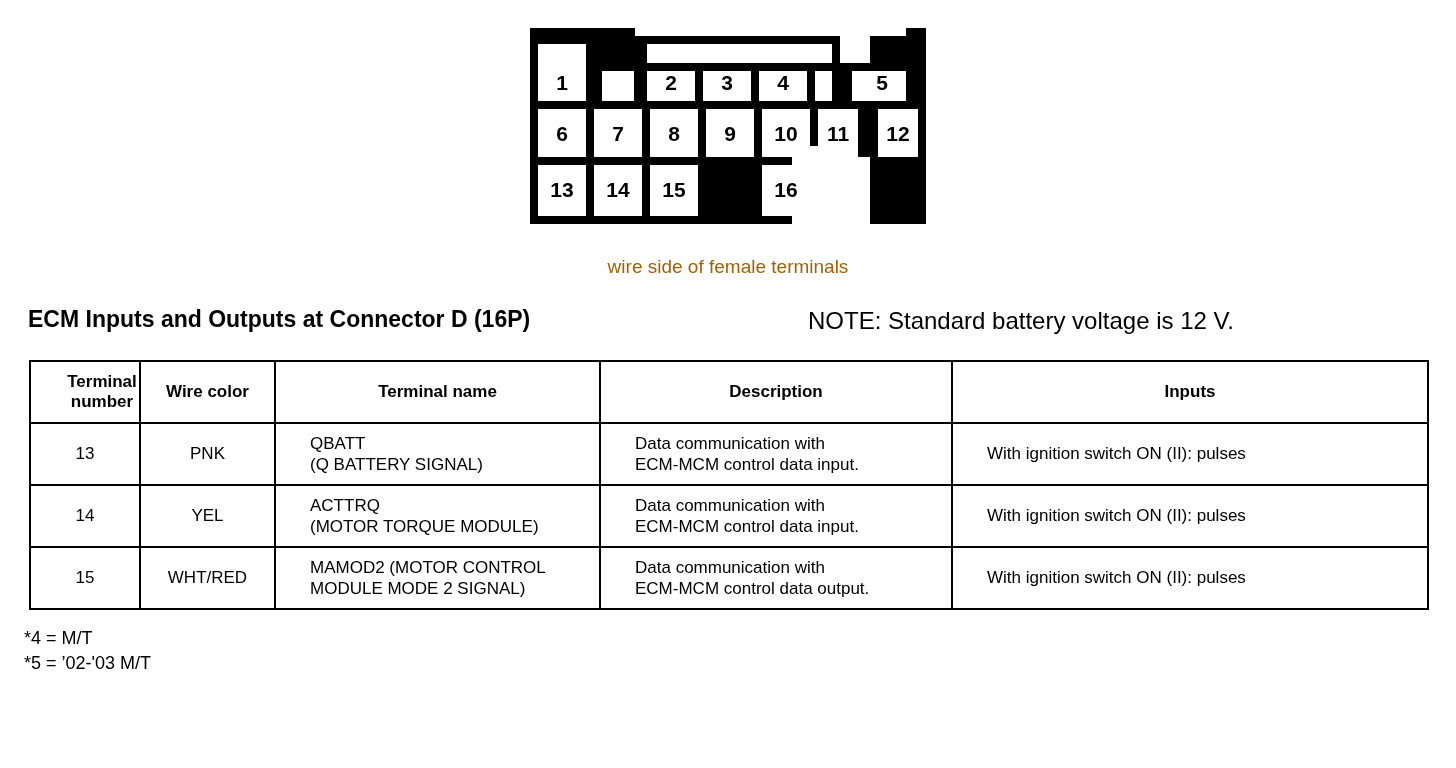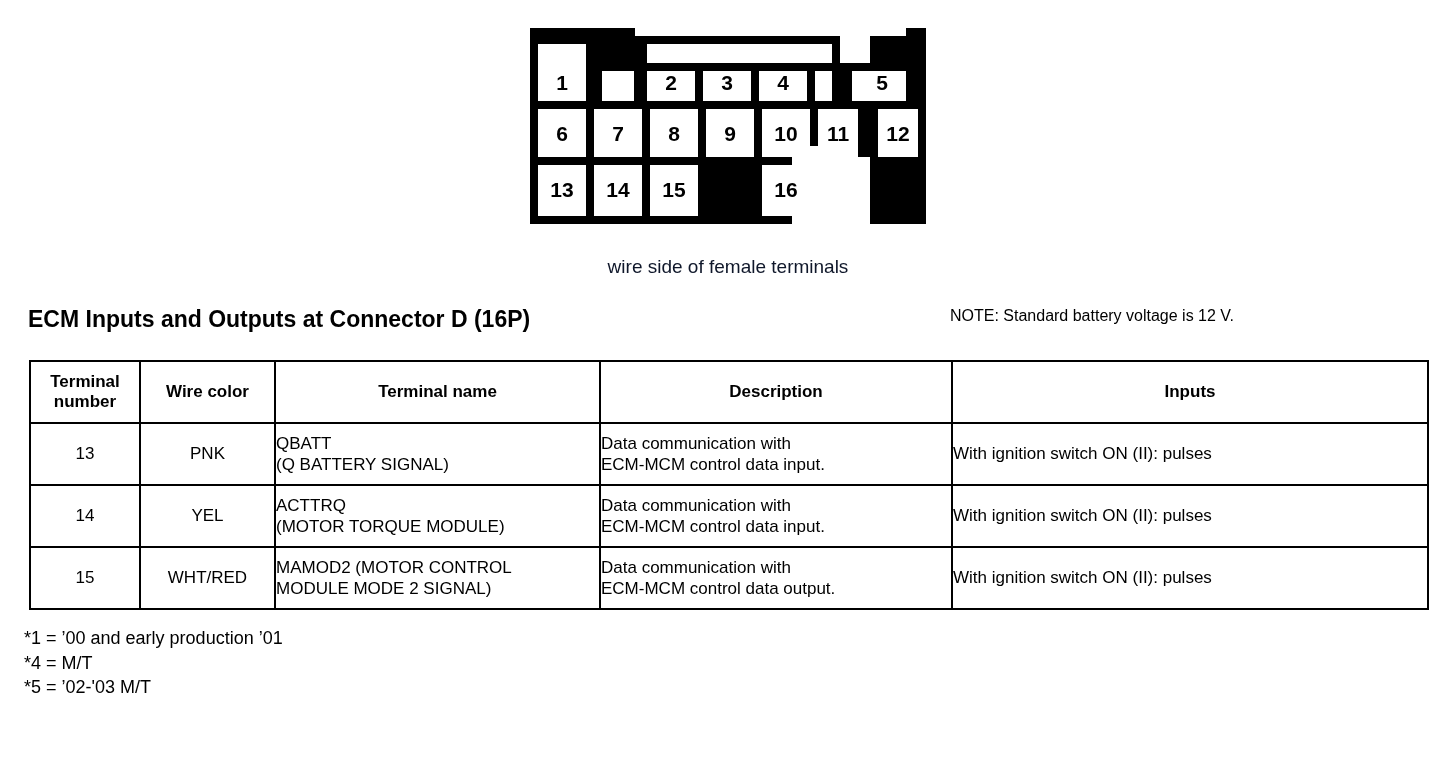--- a/index.html
+++ b/index.html
@@ -34,21 +34,21 @@
   }
 
   #diagram-caption {
     position: absolute;
     left: 0;
     top: 256px;
     width: 1456px;
     text-align: center;
     font-size: 19px;
     font-family: "Liberation Sans", sans-serif;
-    color: #0f172a;
+    color: #a16207;
   }
 
   
   #heading-row {
     position: absolute;
     left: 0;
     top: 306px;
     width: 1256px;
     height: 34px;
   }
@@ -57,21 +57,21 @@
     left: 28px;
     top: 0;
     font-size: 23px;
     font-weight: bold;
     white-space: nowrap;
   }
   #battery-note {
     position: absolute;
     right: 22px;
     top: 1px;
-    font-size: 16px;
+    font-size: 24px;
     white-space: nowrap;
   }
 
   
   #io-table {
     position: absolute;
     left: 29px;
     top: 360px;
     width: 1400px;
     border-collapse: collapse;
@@ -100,21 +100,21 @@
   .col-desc   { width: 352px; }
   .col-signal { width: 476px; }
 
   td.cell-center {
     text-align: center;
   }
   td.cell-left {
     text-align: left;
     padding: 0 8px 0 9px;
   }
-  .cell-lines { display: block; }
+  .cell-lines { display: block; margin-left: 34px; }
   .cell-lines span { display: block; white-space: nowrap; }
 
   
   #footnotes {
     position: absolute;
     left: 24px;
     top: 626px;
     font-size: 18px;
     line-height: 1.37;
   }
@@ -302,16 +302,15 @@
       <td class="cell-left">
         <span class="cell-lines">
           <span>With ignition switch ON (II): pulses</span>
         </span>
       </td>
     </tr>
   </tbody>
 </table>
 
 <div id="footnotes">
-  <div>*1 = ’00 and early production ’01</div>
   <div>*4 = M/T</div>
   <div>*5 = ’02-'03 M/T</div>
 </div>
 
 </body></html>

